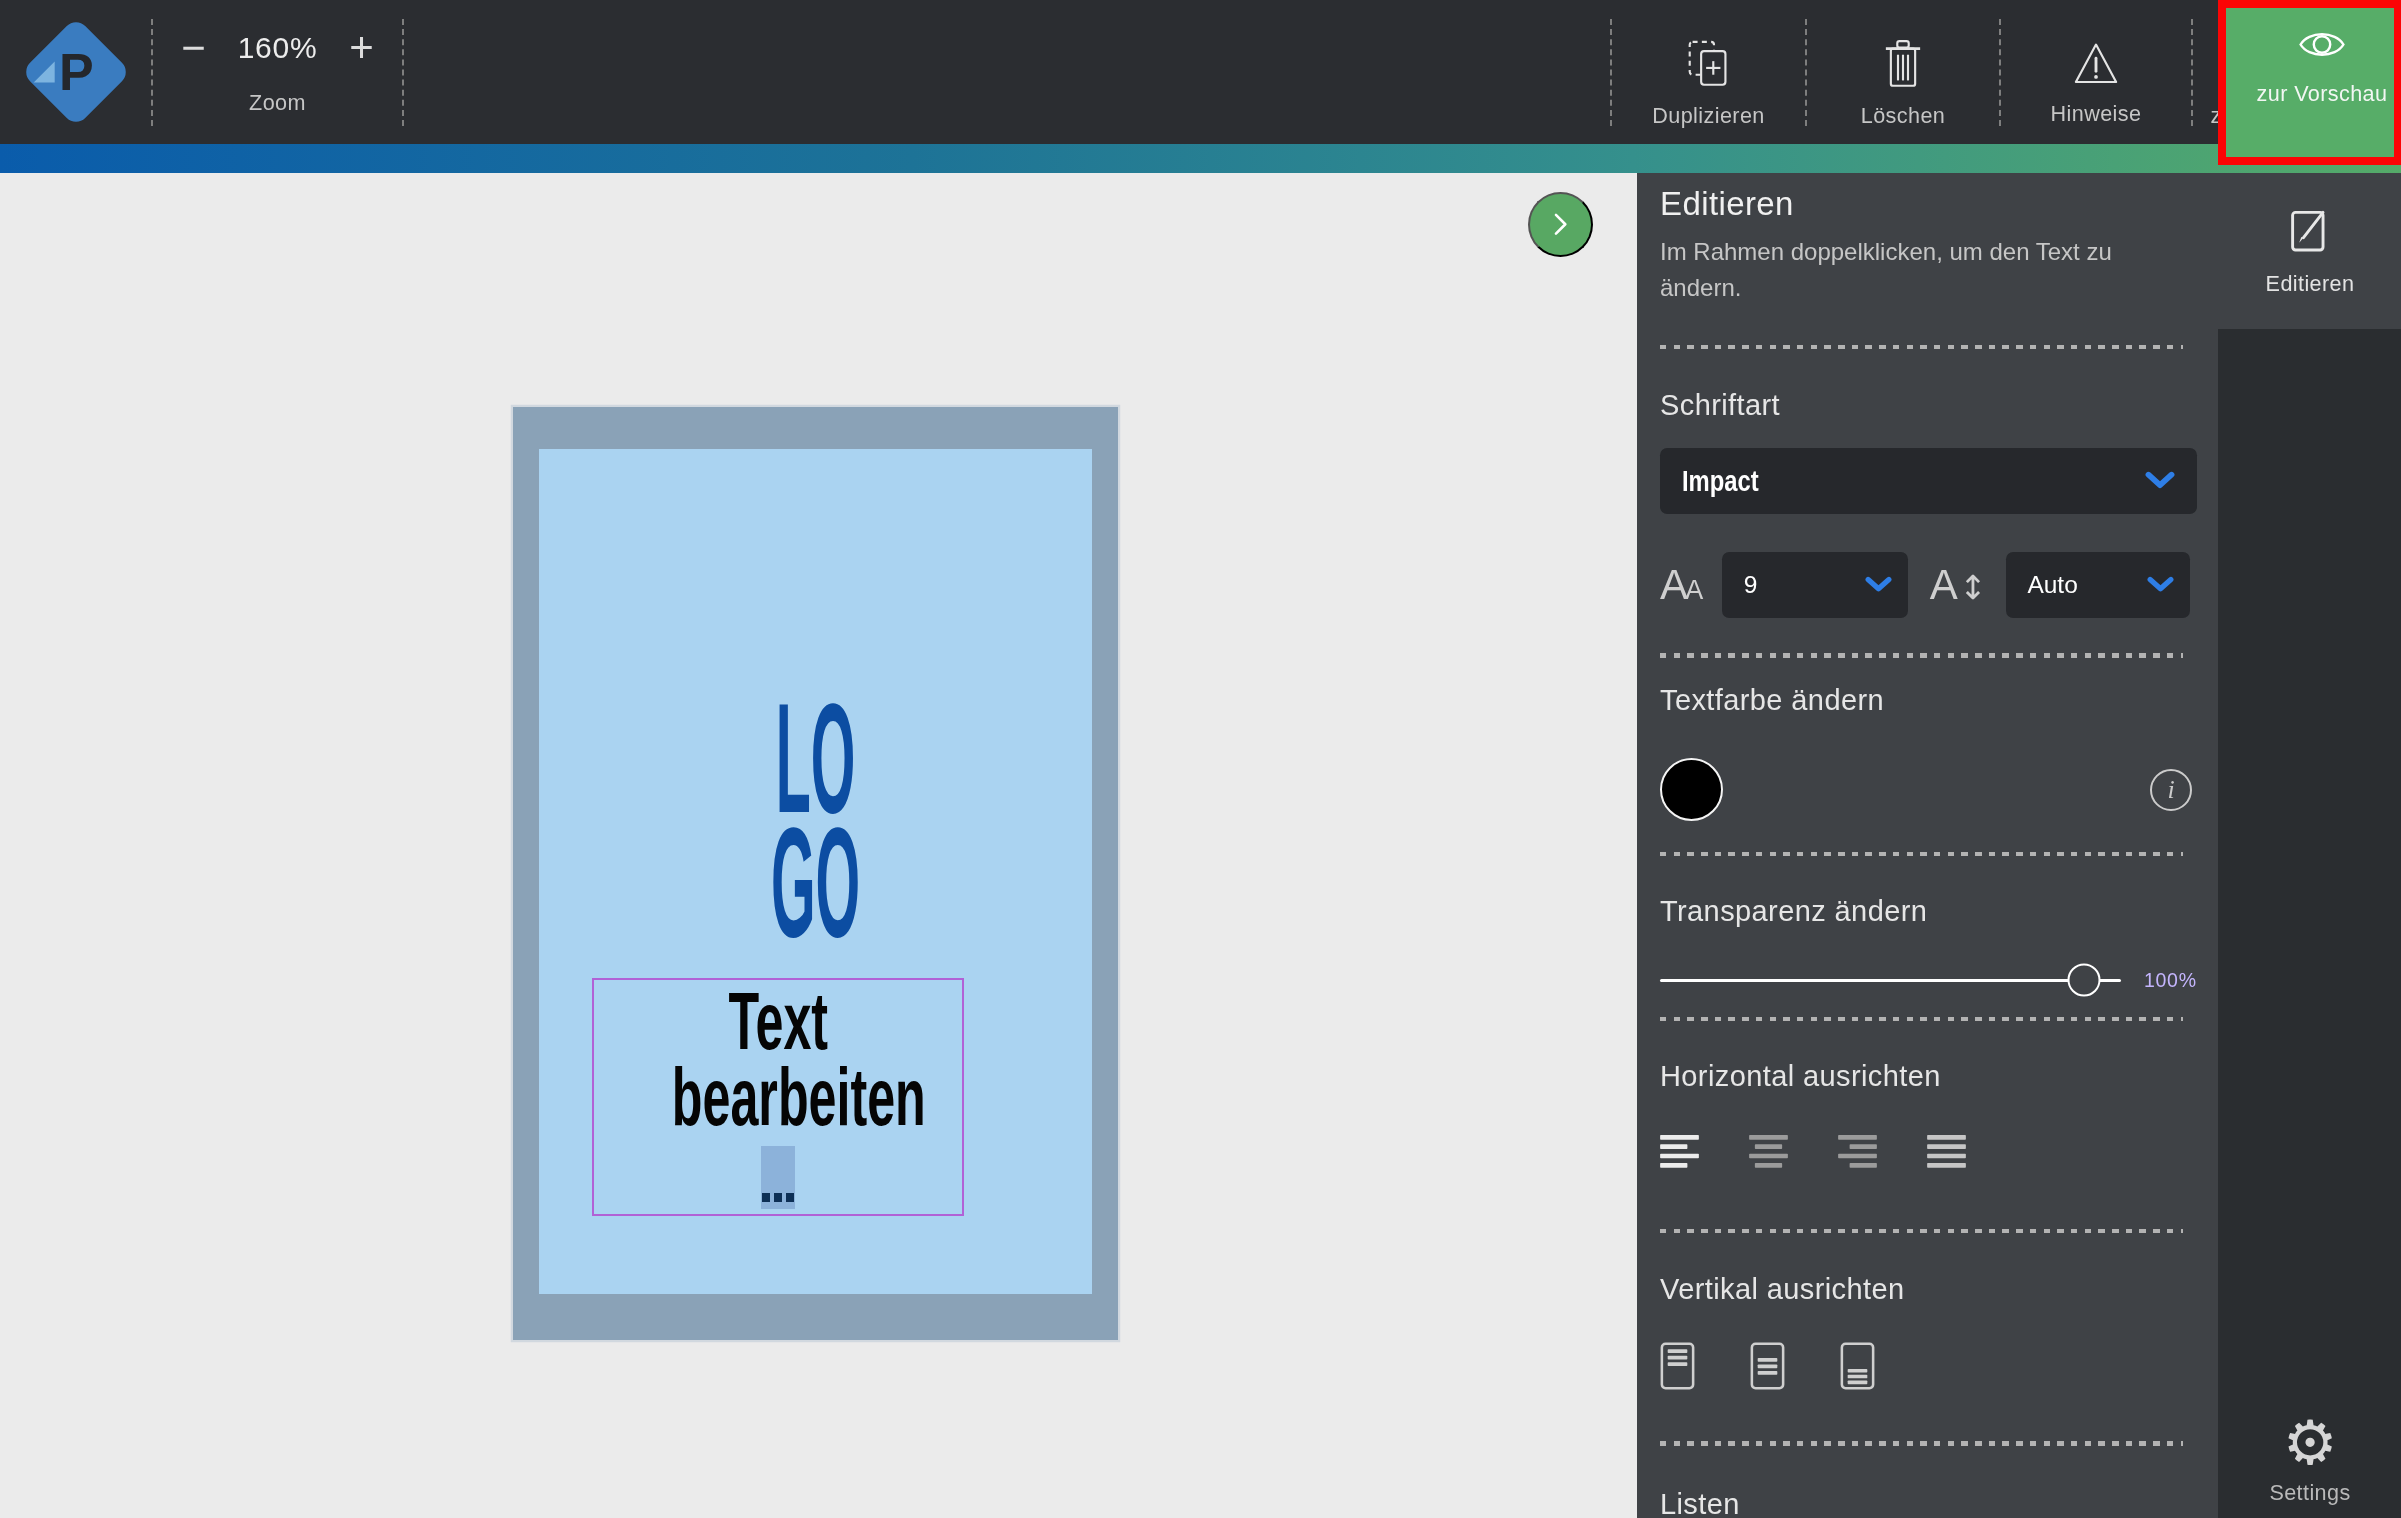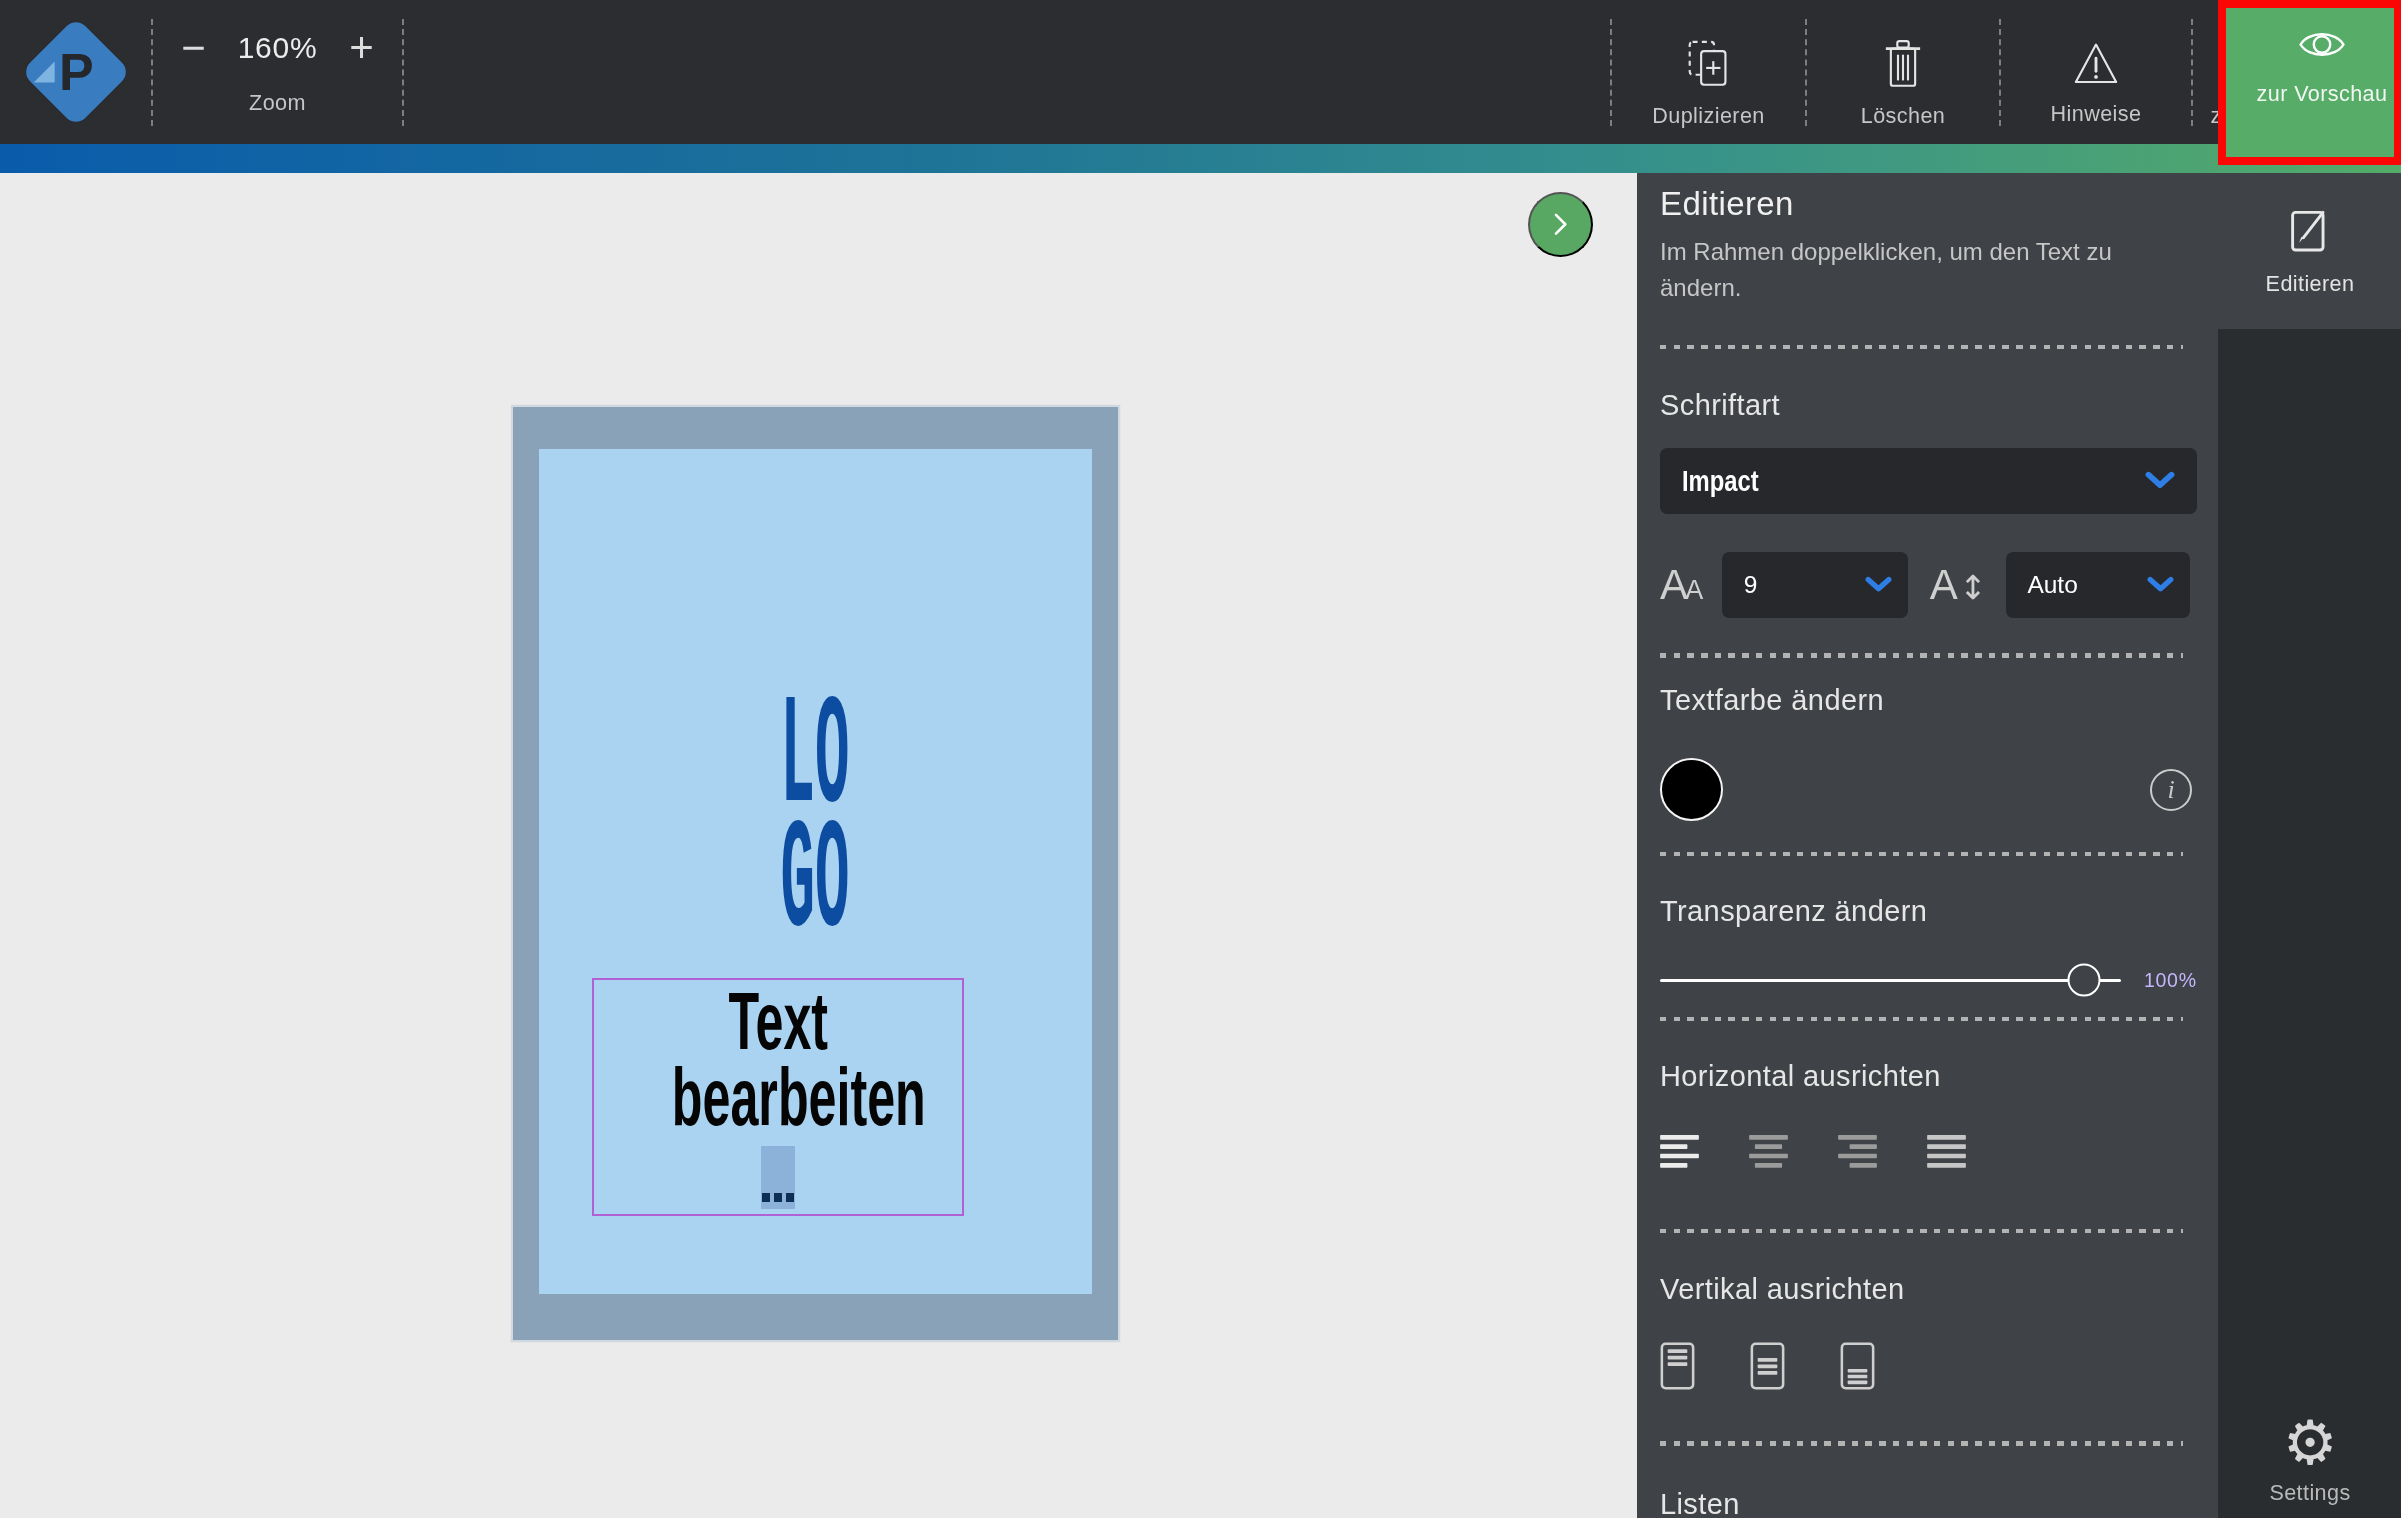--- a/index.html
+++ b/index.html
@@ -78,21 +78,21 @@
   .design-card {
     position:absolute; left:513px; top:407px; width:605px; height:933px;
     background:#aad3f1;
     border-style:solid; border-color:#8aa2b7;
     border-width:42px 26px 46px 26px;
     box-shadow:0 0 0 2.2px rgba(160,180,200,0.35);
   }
   .cond { display:inline-block; font-weight:700; white-space:nowrap; }
   .logo-text {
     position:absolute; left:513px; top:697px; width:605px; text-align:center;
-    color:#0c4da2; font-size:155px; line-height:124px;font-family:Liberation Mono, monospace;
+    color:#0c4da2; font-size:155px; line-height:124px;
   }
   .logo-text .cond { transform:scaleX(0.37); transform-origin:50% 50%; }
   .text-frame {
     position:absolute; left:592px; top:978px; width:372px; height:238px;
     border:2.2px solid #b161d6; text-align:center; cursor:pointer;
   }
   .frame-text { color:#050505; font-size:81px; line-height:76px; padding-top:2.9px; }
   .frame-text .cond { transform:scaleX(0.62); transform-origin:50% 50%; }
   .overflow-marker {
     position:absolute; left:167px; top:166px; width:34px; height:63px; background:#8cb2da;

